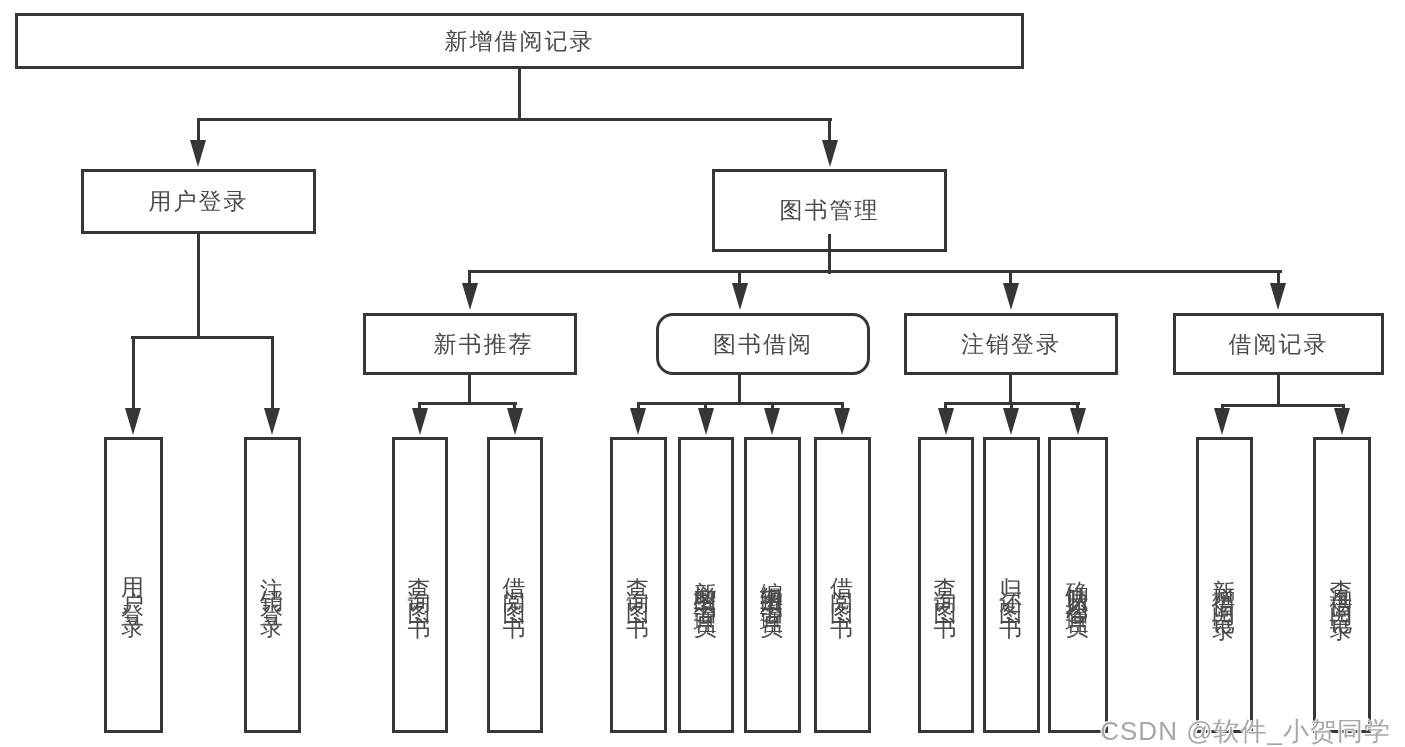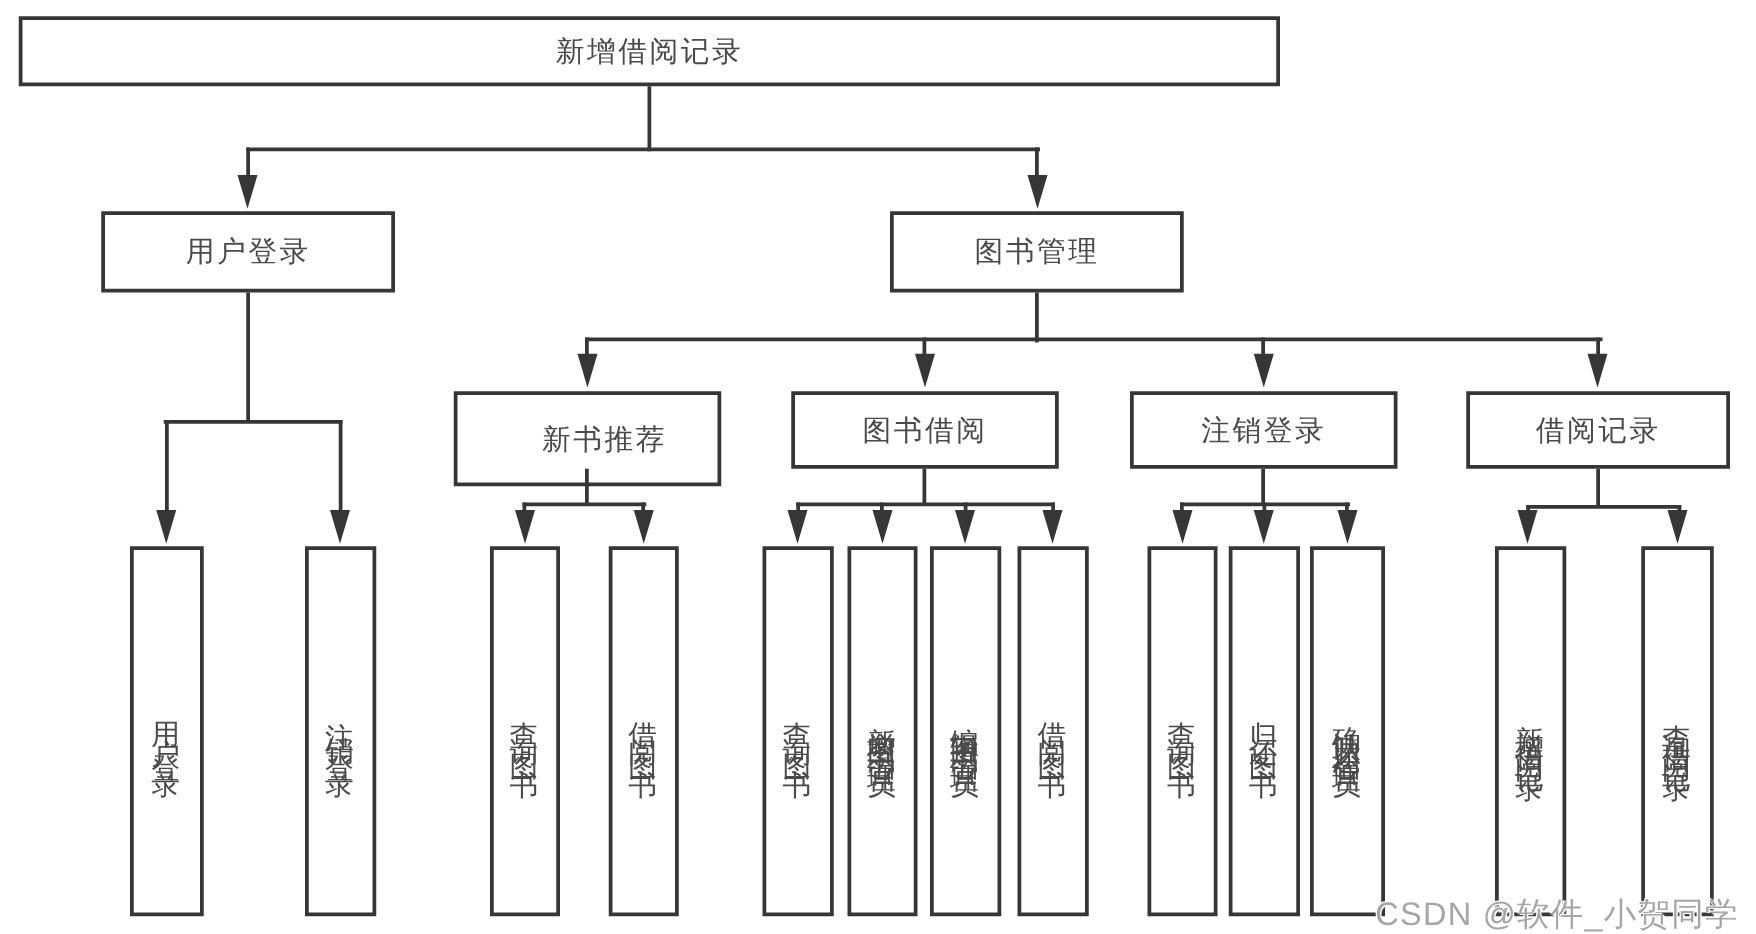--- a/index.html
+++ b/index.html
@@ -59,21 +59,21 @@
   <div class="line" style="left:518px;top:69px;width:3px;height:52px;"></div>
   <div class="line" style="left:197px;top:118px;width:635px;height:3px;"></div>
   <div class="line" style="left:197px;top:118px;width:3px;height:28px;"></div>
   <div class="line" style="left:828px;top:118px;width:3px;height:28px;"></div>
   <div class="arrow" style="left:190px;top:140px;"></div>
   <div class="arrow" style="left:822px;top:140px;"></div>
 
   <div class="box hbox" style="left:81px;top:169px;width:235px;height:65px;">
     <span>用户登录</span>
   </div>
-  <div class="box hbox" style="left:712px;top:169px;width:235px;height:65px;">
+  <div class="box hbox" style="left:712px;top:169px;width:235px;height:83px;">
     <span>图书管理</span>
   </div>
 
   <div class="line" style="left:197px;top:234px;width:3px;height:104px;"></div>
   <div class="line" style="left:131px;top:336px;width:143px;height:3px;"></div>
   <div class="line" style="left:132px;top:336px;width:3px;height:74px;"></div>
   <div class="line" style="left:271px;top:336px;width:3px;height:74px;"></div>
   <div class="arrow" style="left:125px;top:408px;"></div>
   <div class="arrow" style="left:264px;top:408px;"></div>
 
@@ -81,24 +81,24 @@
   <div class="line" style="left:468px;top:270px;width:814px;height:3px;"></div>
   <div class="line" style="left:468px;top:270px;width:3px;height:15px;"></div>
   <div class="line" style="left:738px;top:270px;width:3px;height:15px;"></div>
   <div class="line" style="left:1009px;top:270px;width:3px;height:15px;"></div>
   <div class="line" style="left:1277px;top:270px;width:3px;height:15px;"></div>
   <div class="arrow" style="left:462px;top:283px;"></div>
   <div class="arrow" style="left:732px;top:283px;"></div>
   <div class="arrow" style="left:1003px;top:283px;"></div>
   <div class="arrow" style="left:1270px;top:283px;"></div>
 
-  <div class="box hbox" style="left:363px;top:313px;width:214px;height:76px;padding-left:27px;">
+  <div class="box hbox" style="left:363px;top:313px;width:214px;height:62px;padding-left:27px;">
     <span>新书推荐</span>
   </div>
-  <div class="box hbox" style="left:633px;top:313px;width:214px;height:62px;">
+  <div class="box hbox" style="left:656px;top:313px;width:214px;height:62px;border-radius:17px;">
     <span>图书借阅</span>
   </div>
   <div class="box hbox" style="left:904px;top:313px;width:214px;height:62px;">
     <span>注销登录</span>
   </div>
   <div class="box hbox" style="left:1173px;top:313px;width:211px;height:62px;">
     <span>借阅记录</span>
   </div>
 
   <div class="line" style="left:468px;top:375px;width:3px;height:29px;"></div>

